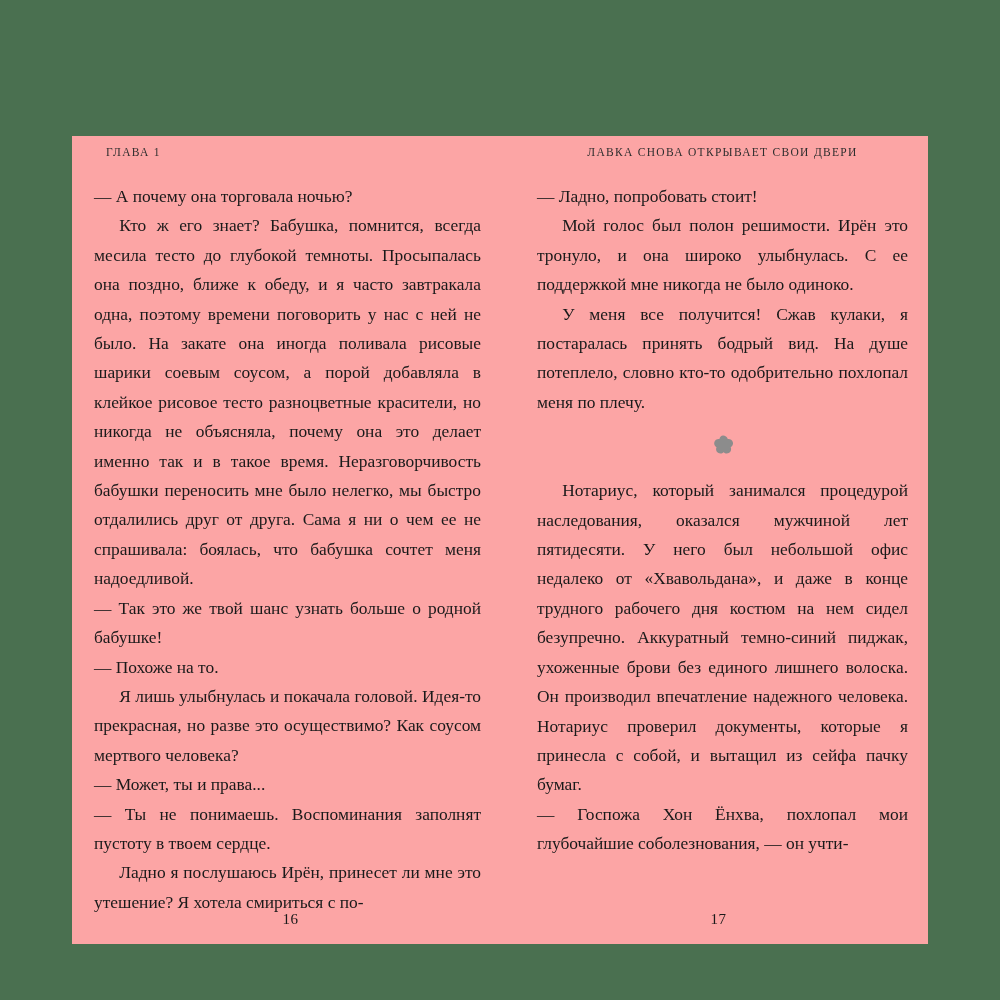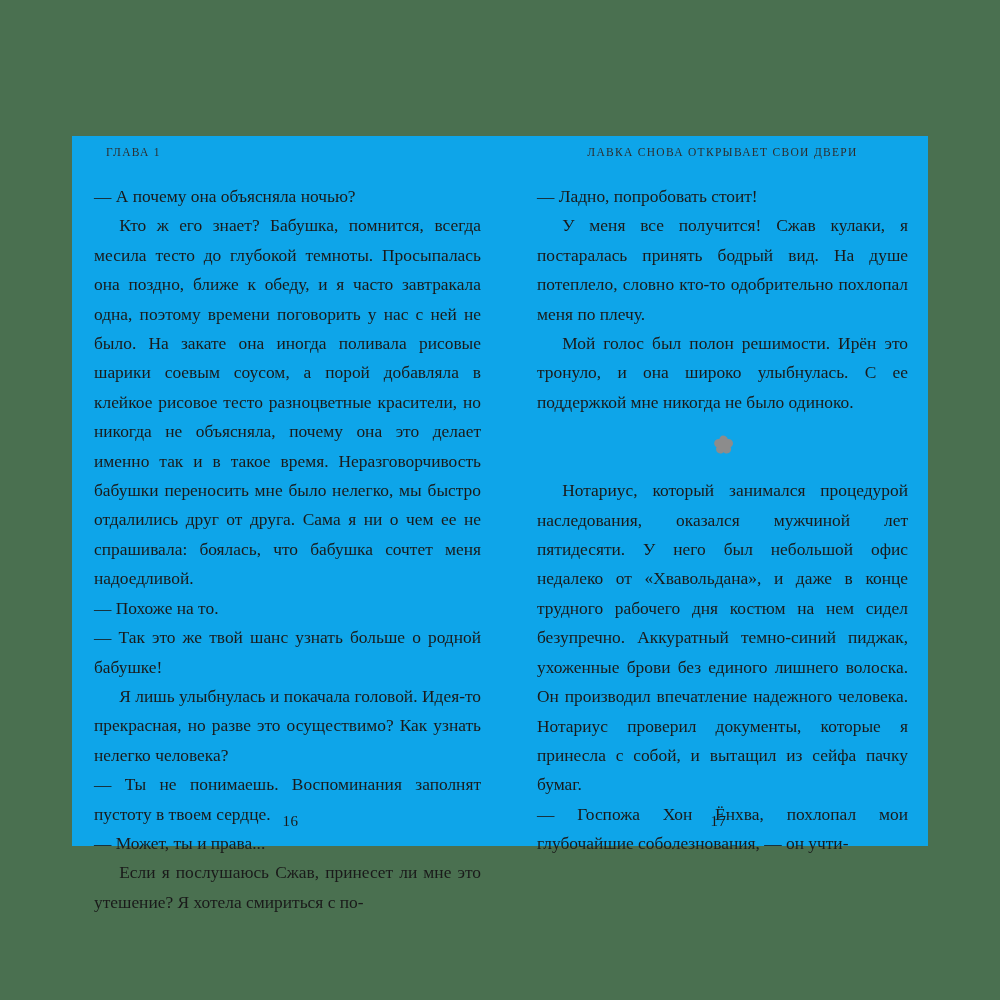--- a/index.html
+++ b/index.html
@@ -12,22 +12,22 @@
     background: #4a7050;
     font-family: "Liberation Serif", "DejaVu Serif", serif;
     overflow: hidden;
   }
 
   #book-spread {
     position: absolute;
     left: 72px;
     top: 136px;
     width: 856px;
-    height: 710px;
-    background: #0ea5e9;
+    height: 808px;
+    background: #fca5a5;
     display: flex;
     flex-direction: row;
     box-sizing: border-box;
   }
 
   .page {
     position: relative;
     height: 100%;
     box-sizing: border-box;
     display: flex;
@@ -101,40 +101,40 @@
 </style>
 </head>
 <body>
 
 <div id="book-spread">
 
   <div class="page page-left">
     <div class="running-head running-head-left">ГЛАВА 1</div>
 
     <div class="body-text">
-      <p class="noindent">— А почему она объясняла ночью?</p>
+      <p class="noindent">— А почему она торговала ночью?</p>
       <p>Кто ж его знает? Бабушка, помнится, всегда месила тесто до глубокой темноты. Просыпалась она поздно, ближе к обеду, и я часто завтракала одна, поэтому времени поговорить у нас с ней не было. На закате она иногда поливала рисовые шарики соевым соусом, а порой добавляла в клейкое рисовое тесто разноцветные красители, но никогда не объясняла, почему она это делает именно так и в такое время. Неразговорчивость бабушки переносить мне было нелегко, мы быстро отдалились друг от друга. Сама я ни о чем ее не спрашивала: боялась, что бабушка сочтет меня надоедливой.</p>
+      <p class="noindent">— Так это же твой шанс узнать больше о родной бабушке!</p>
       <p class="noindent">— Похоже на то.</p>
-      <p class="noindent">— Так это же твой шанс узнать больше о родной бабушке!</p>
-      <p>Я лишь улыбнулась и покачала головой. Идея-то прекрасная, но разве это осуществимо? Как узнать нелегко человека?</p>
+      <p>Я лишь улыбнулась и покачала головой. Идея-то прекрасная, но разве это осуществимо? Как соусом мертвого человека?</p>
+      <p class="noindent">— Может, ты и права...</p>
       <p class="noindent">— Ты не понимаешь. Воспоминания заполнят пустоту в твоем сердце.</p>
-      <p class="noindent">— Может, ты и права...</p>
-      <p>Если я послушаюсь Сжав, принесет ли мне это утешение? Я хотела смириться с по-</p>
+      <p>Ладно я послушаюсь Ирён, принесет ли мне это утешение? Я хотела смириться с по-</p>
     </div>
 
     <div class="folio">16</div>
   </div>
 
   <div class="page page-right">
     <div class="running-head running-head-right">ЛАВКА СНОВА ОТКРЫВАЕТ СВОИ ДВЕРИ</div>
 
     <div class="body-text">
       <p class="noindent">— Ладно, попробовать стоит!</p>
+      <p>Мой голос был полон решимости. Ирён это тронуло, и она широко улыбнулась. С ее поддержкой мне никогда не было одиноко.</p>
       <p>У меня все получится! Сжав кулаки, я постаралась принять бодрый вид. На душе потеплело, словно кто-то одобрительно похлопал меня по плечу.</p>
-      <p>Мой голос был полон решимости. Ирён это тронуло, и она широко улыбнулась. С ее поддержкой мне никогда не было одиноко.</p>
 
       <div class="ornament">
         <svg width="22" height="21" viewBox="0 0 22 21">
           <path d="M11 0.6 C13.3 0.6 15.1 2.0 15.8 4.0 C17.9 3.6 20.1 4.7 20.8 6.9
                    C21.5 9.0 20.5 11.2 18.7 12.2 C19.6 14.1 19.1 16.5 17.2 17.8
                    C15.4 19.1 13.0 18.8 11.6 17.3 C10.2 18.8 7.8 19.1 6.0 17.8
                    C4.1 16.5 3.6 14.1 4.5 12.2 C2.7 11.2 1.7 9.0 2.4 6.9
                    C3.1 4.7 5.3 3.6 7.4 4.0 C8.1 2.0 9.0 0.6 11 0.6 Z" fill="#8c8c8c"></path>
         </svg>
       </div>

